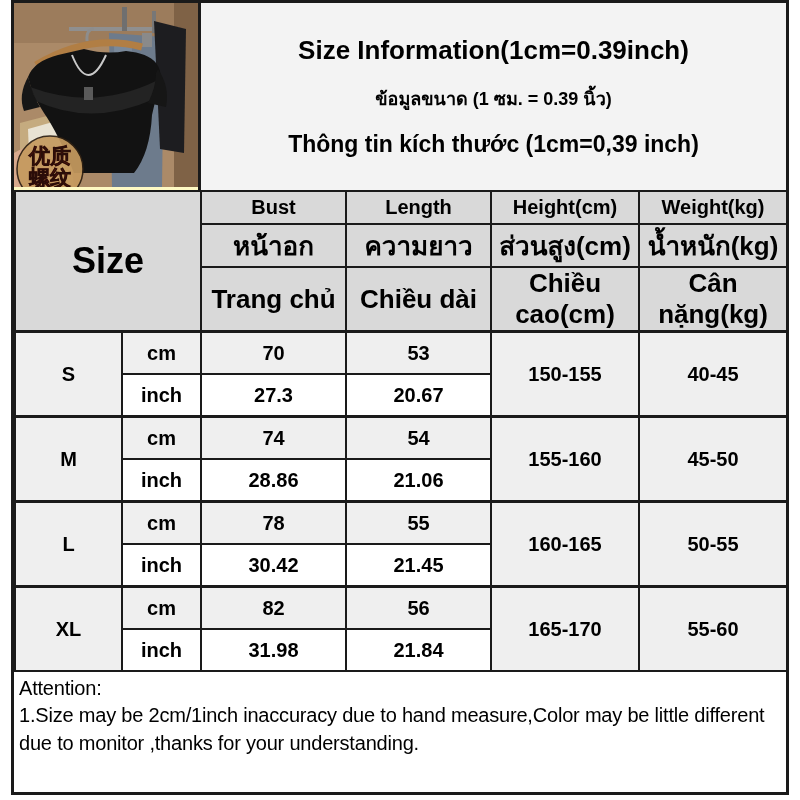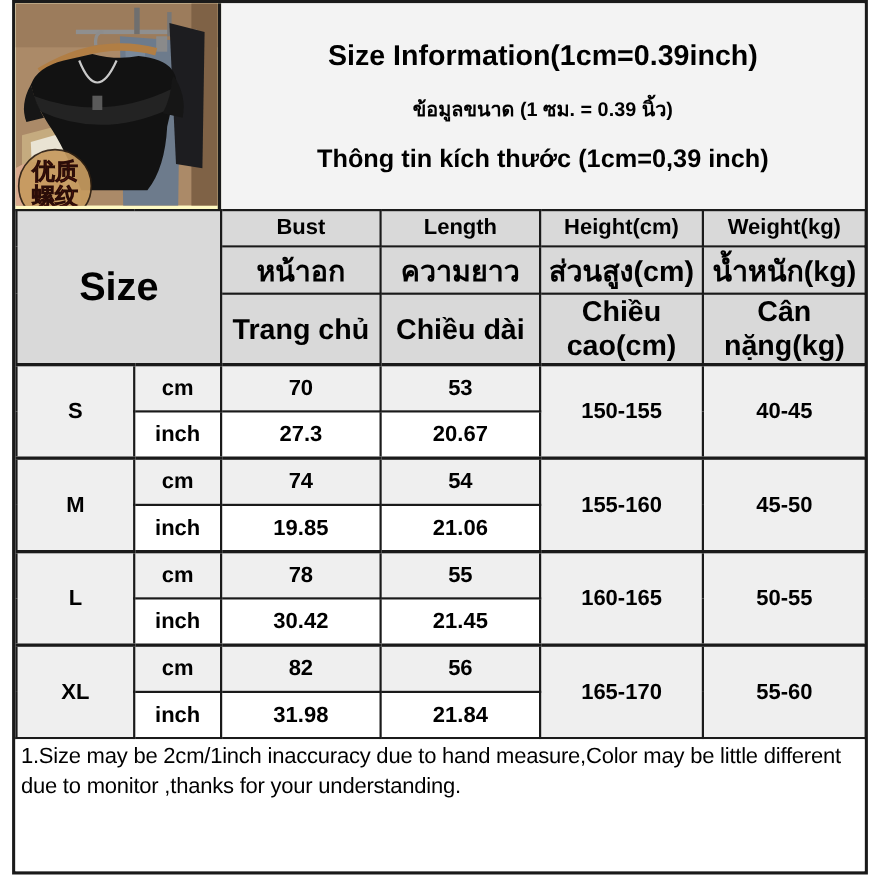--- a/index.html
+++ b/index.html
@@ -152,21 +152,21 @@
         <tr class="row-cm group-start">
           <td class="size-letter" rowspan="2">M</td>
           <td class="unit">cm</td>
           <td>74</td>
           <td>54</td>
           <td class="range" rowspan="2">155-160</td>
           <td class="range" rowspan="2">45-50</td>
         </tr>
         <tr class="row-inch">
           <td class="unit">inch</td>
-          <td>19.85</td>
+          <td>28.86</td>
           <td>21.06</td>
         </tr>
 
         <tr class="row-cm group-start">
           <td class="size-letter" rowspan="2">L</td>
           <td class="unit">cm</td>
           <td>78</td>
           <td>55</td>
           <td class="range" rowspan="2">160-165</td>
           <td class="range" rowspan="2">50-55</td>
@@ -187,17 +187,18 @@
         </tr>
         <tr class="row-inch">
           <td class="unit">inch</td>
           <td>31.98</td>
           <td>21.84</td>
         </tr>
       </tbody>
     </table>
 
     <div class="attention">
+      <div>Attention:</div>
       <div>1.Size may be 2cm/1inch inaccuracy due to hand measure,Color may be little different due to monitor ,thanks for your understanding.</div>
     </div>
 
   </div>
 </div>
 
 </body></html>

